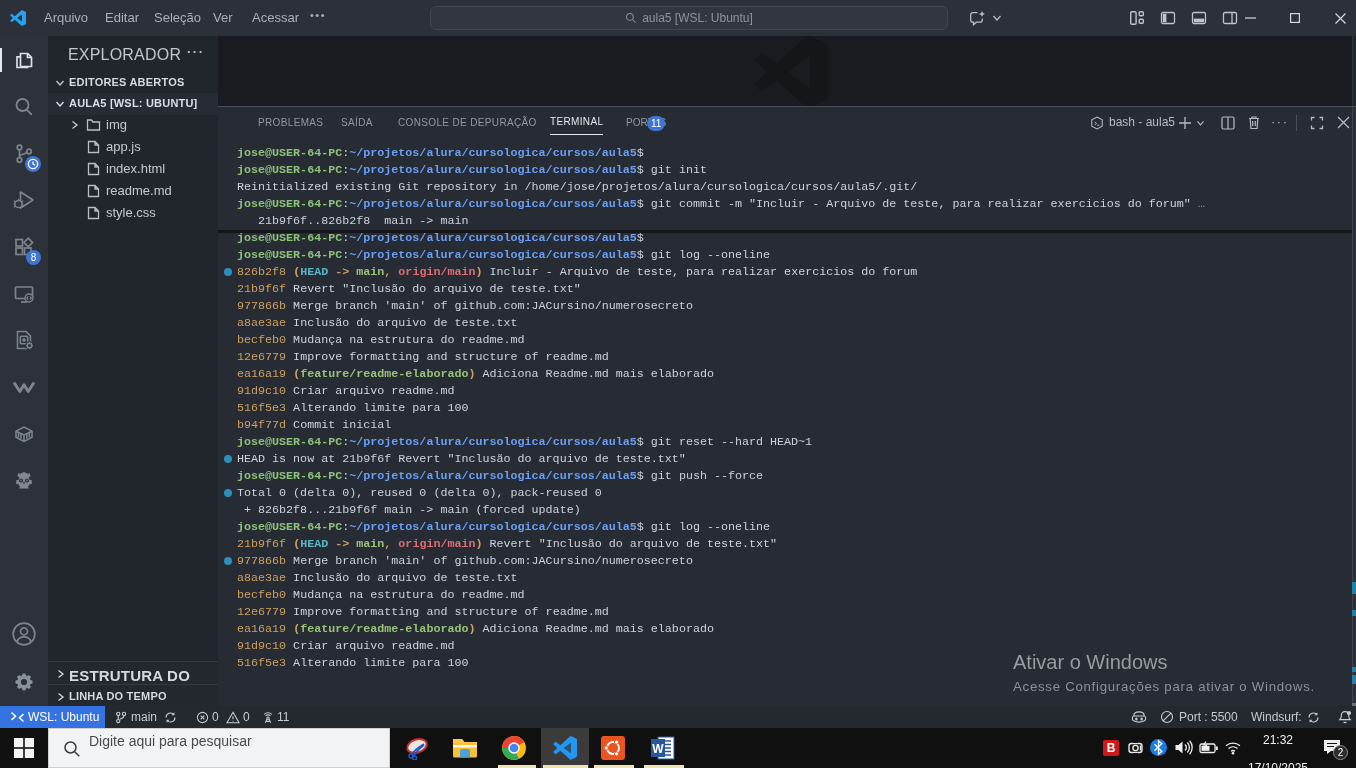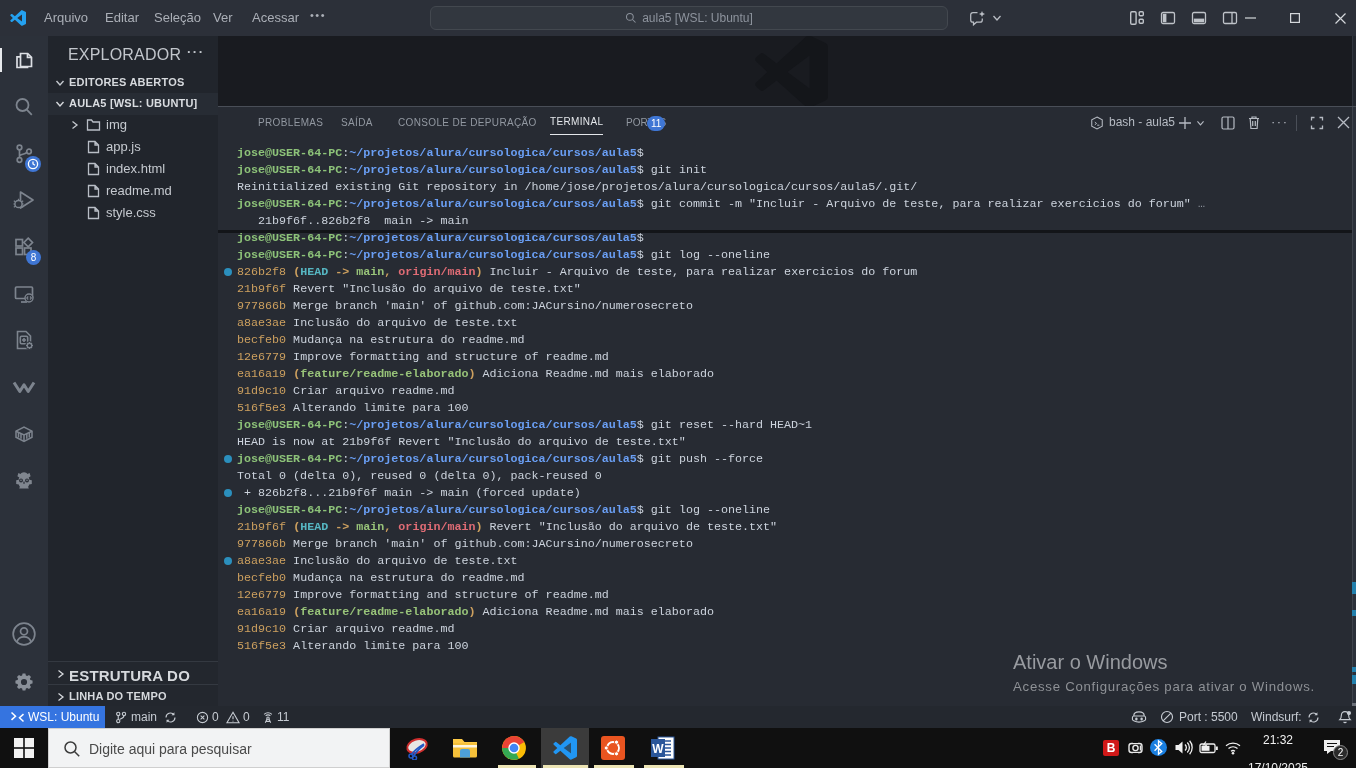--- a/index.html
+++ b/index.html
@@ -316,20 +316,21 @@
 <div><span class="g">jose@USER-64-PC</span>:<span class="b">~/projetos/alura/cursologica/cursos/aula5</span>$ git log --oneline</div>
 <div><span class="y">826b2f8</span> <span class="yb">(</span><span class="c">HEAD</span> <span class="yb">-&gt;</span> <span class="gn">main</span><span class="yb">,</span> <span class="r">origin/main</span><span class="yb">)</span> Incluir - Arquivo de teste, para realizar exercicios do forum</div>
 <div><span class="y">21b9f6f</span> Revert "Inclusão do arquivo de teste.txt"</div>
 <div><span class="y">977866b</span> Merge branch 'main' of github.com:JACursino/numerosecreto</div>
 <div><span class="y">a8ae3ae</span> Inclusão do arquivo de teste.txt</div>
 <div><span class="y">becfeb0</span> Mudança na estrutura do readme.md</div>
 <div><span class="y">12e6779</span> Improve formatting and structure of readme.md</div>
 <div><span class="y">ea16a19</span> <span class="yb">(</span><span class="gn">feature/readme-elaborado</span><span class="yb">)</span> Adiciona Readme.md mais elaborado</div>
 <div><span class="y">91d9c10</span> Criar arquivo readme.md</div>
 <div><span class="y">516f5e3</span> Alterando limite para 100</div>
+<div><span class="y">b94f77d</span> Commit inicial</div>
 <div><span class="g">jose@USER-64-PC</span>:<span class="b">~/projetos/alura/cursologica/cursos/aula5</span>$ git reset --hard HEAD~1</div>
 <div>HEAD is now at 21b9f6f Revert "Inclusão do arquivo de teste.txt"</div>
 <div><span class="g">jose@USER-64-PC</span>:<span class="b">~/projetos/alura/cursologica/cursos/aula5</span>$ git push --force</div>
 <div>Total 0 (delta 0), reused 0 (delta 0), pack-reused 0</div>
 <div> + 826b2f8...21b9f6f main -&gt; main (forced update)</div>
 <div><span class="g">jose@USER-64-PC</span>:<span class="b">~/projetos/alura/cursologica/cursos/aula5</span>$ git log --oneline</div>
 <div><span class="y">21b9f6f</span> <span class="yb">(</span><span class="c">HEAD</span> <span class="yb">-&gt;</span> <span class="gn">main</span><span class="yb">,</span> <span class="r">origin/main</span><span class="yb">)</span> Revert "Inclusão do arquivo de teste.txt"</div>
 <div><span class="y">977866b</span> Merge branch 'main' of github.com:JACursino/numerosecreto</div>
 <div><span class="y">a8ae3ae</span> Inclusão do arquivo de teste.txt</div>
 <div><span class="y">becfeb0</span> Mudança na estrutura do readme.md</div>
@@ -414,21 +415,21 @@
         <rect x="0" y="10.8" width="9.2" height="9.2"></rect>
         <rect x="10.8" y="10.8" width="9.2" height="9.2"></rect>
       </g>
     </svg>
 
   <div class="abs" style="left:48px;top:0;width:342px;height:40px;background:#f2f3f4;border:1px solid #cfcfcf">
     <svg class="abs" style="left:14px;top:11px" width="18" height="18" viewBox="0 0 18 18">
         <circle cx="7.5" cy="7.5" r="5.5" fill="none" stroke="#3c3c3c" stroke-width="1.5"></circle>
         <path d="m11.7 11.7 4.5 4.5" stroke="#3c3c3c" stroke-width="1.5"></path>
       </svg>
-    <span class="abs" style="left:40px;top:12px;font-size:14px;color:#4a4a4a">Digite aqui para pesquisar</span>
+    <span class="abs" style="left:40px;top:4px;font-size:14px;color:#4a4a4a">Digite aqui para pesquisar</span>
   </div>
 
   <div class="abs" style="left:404px;top:8px;width:28px;height:24px">
     <svg width="28" height="24" viewBox="0 0 28 24">
         <ellipse cx="13" cy="10" rx="10" ry="6.5" fill="#e8e6e3" stroke="#cf2e2e" stroke-width="2" transform="rotate(-18 13 10)"></ellipse>
         <path d="M7 19c3-4 8-8 13-11" stroke="#2458c5" stroke-width="1.8" fill="none"></path>
         <path d="M9 21c2.5-4.5 7-9 11-12" stroke="#2458c5" stroke-width="1.8" fill="none"></path>
         <circle cx="7" cy="20" r="2" fill="none" stroke="#2458c5" stroke-width="1.5"></circle>
         <circle cx="10.5" cy="22" r="2" fill="none" stroke="#2458c5" stroke-width="1.5"></circle>
       </svg>

